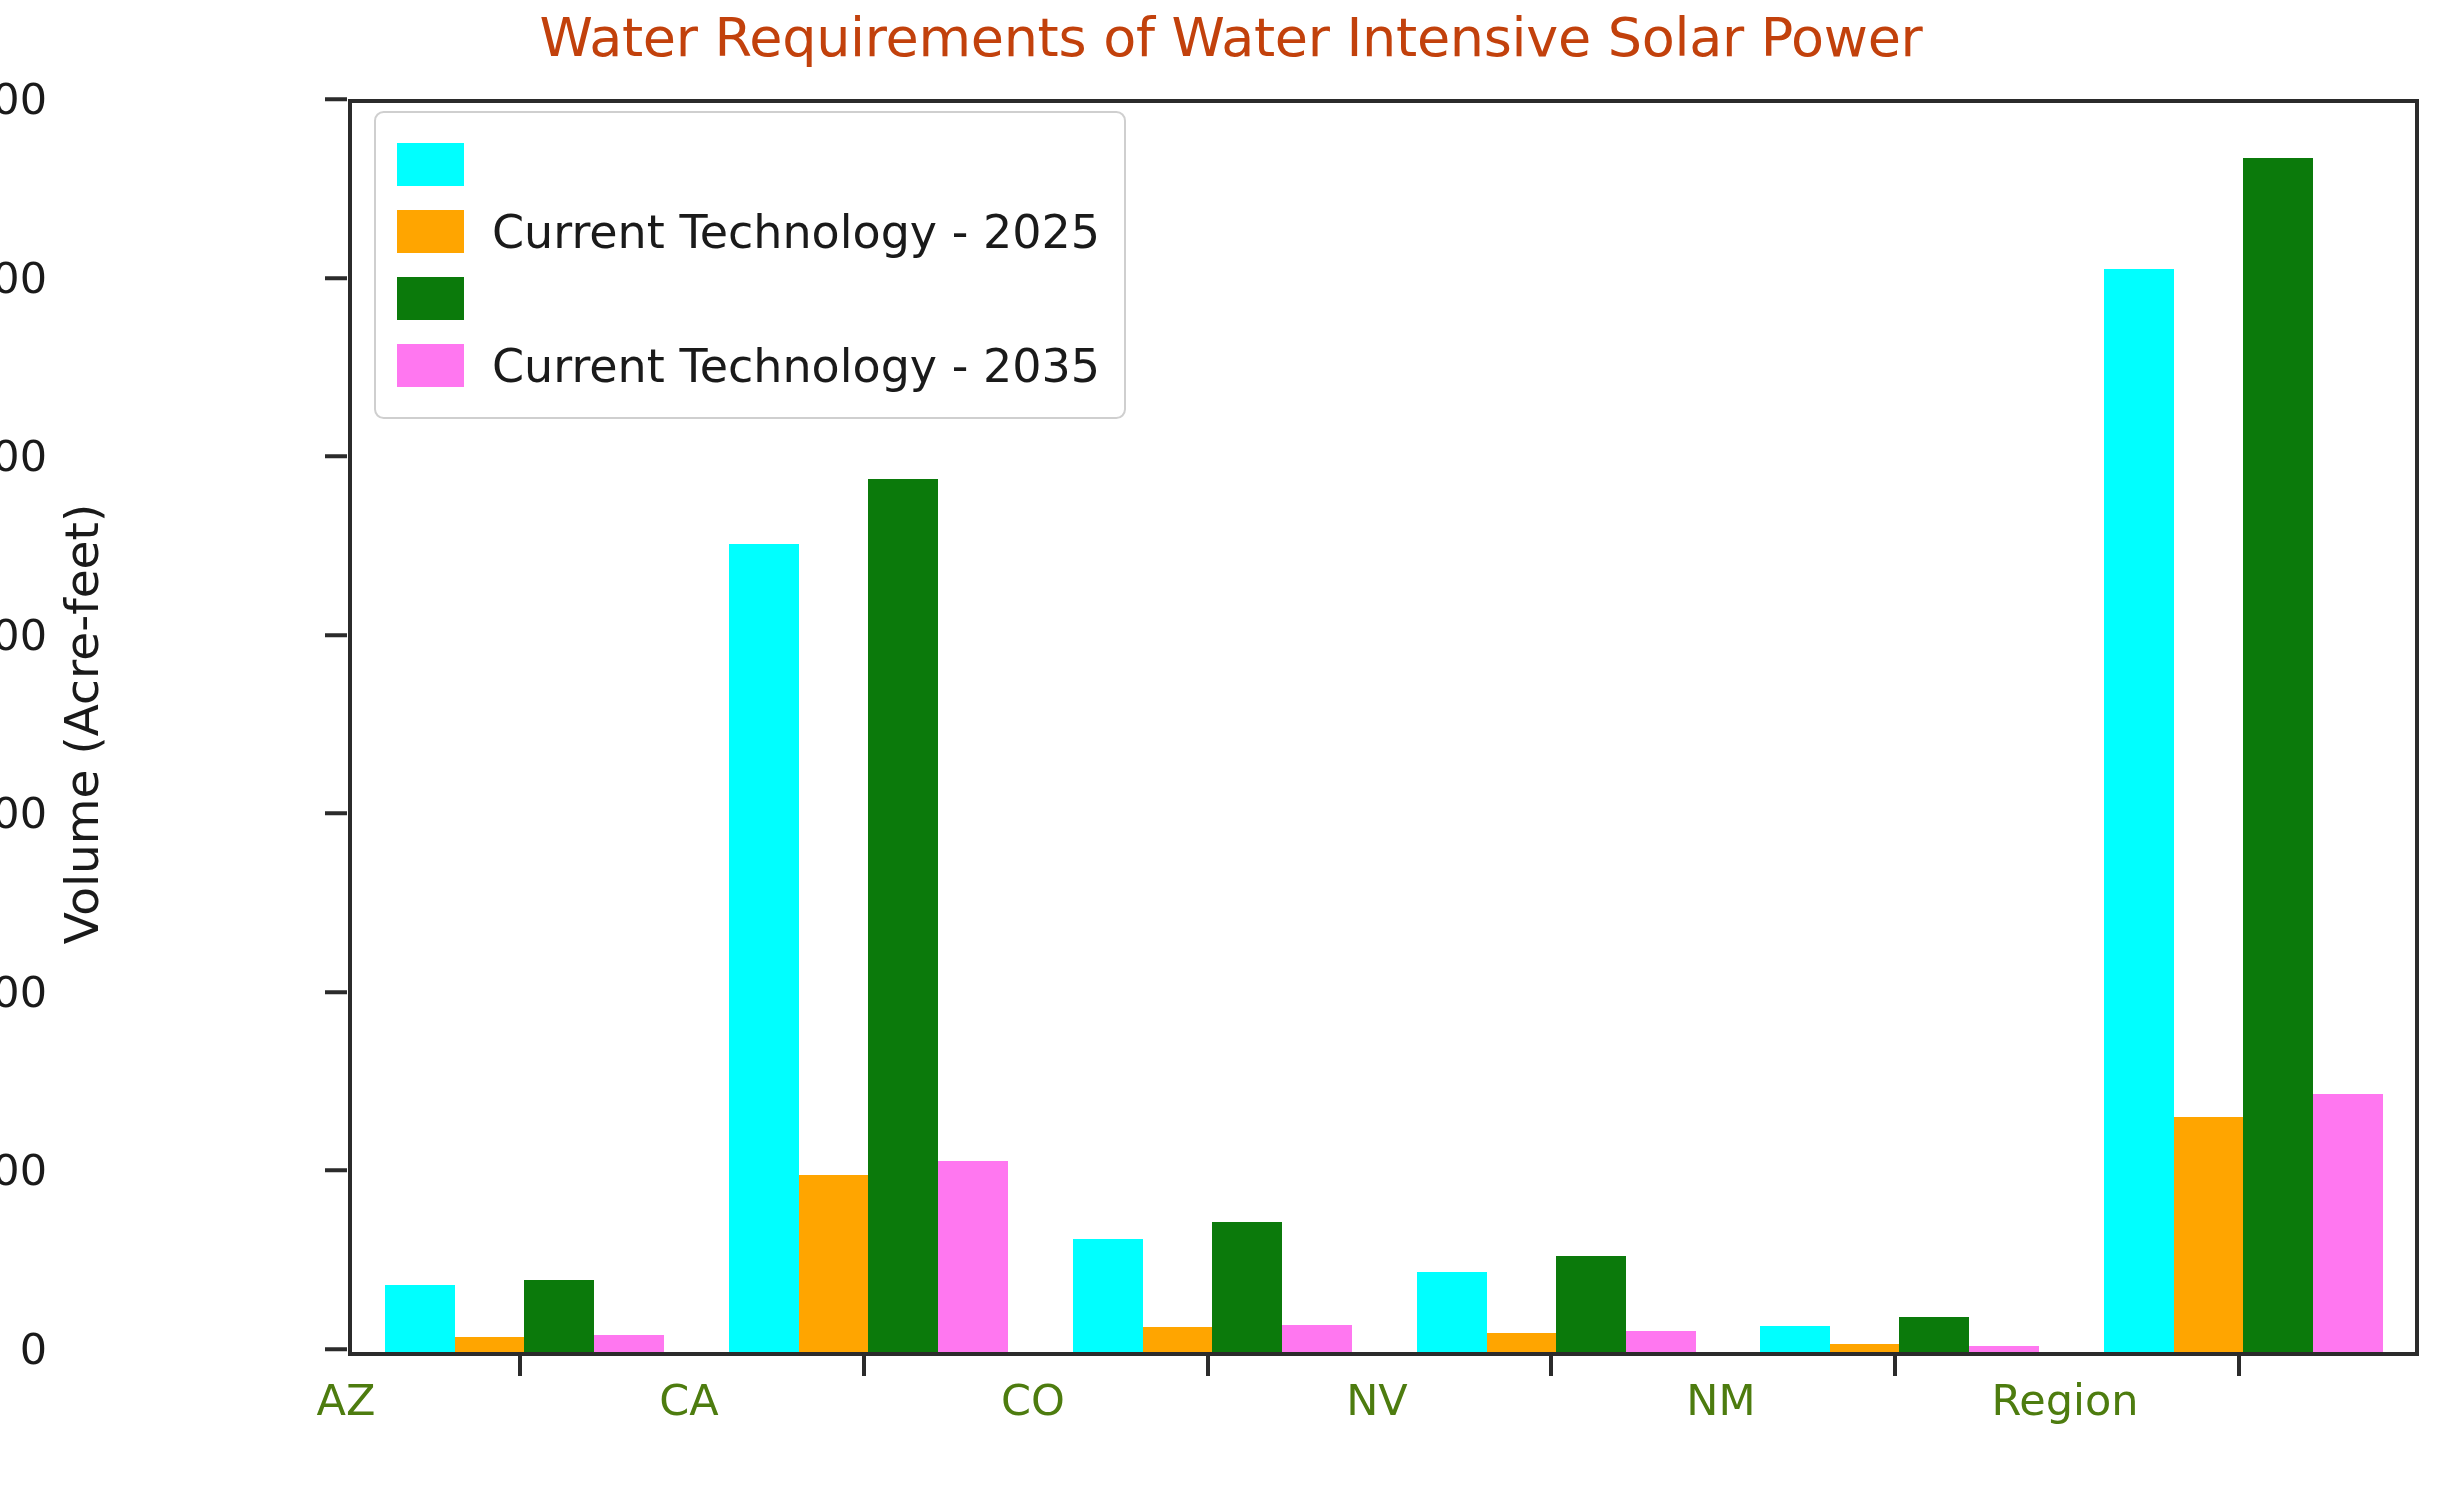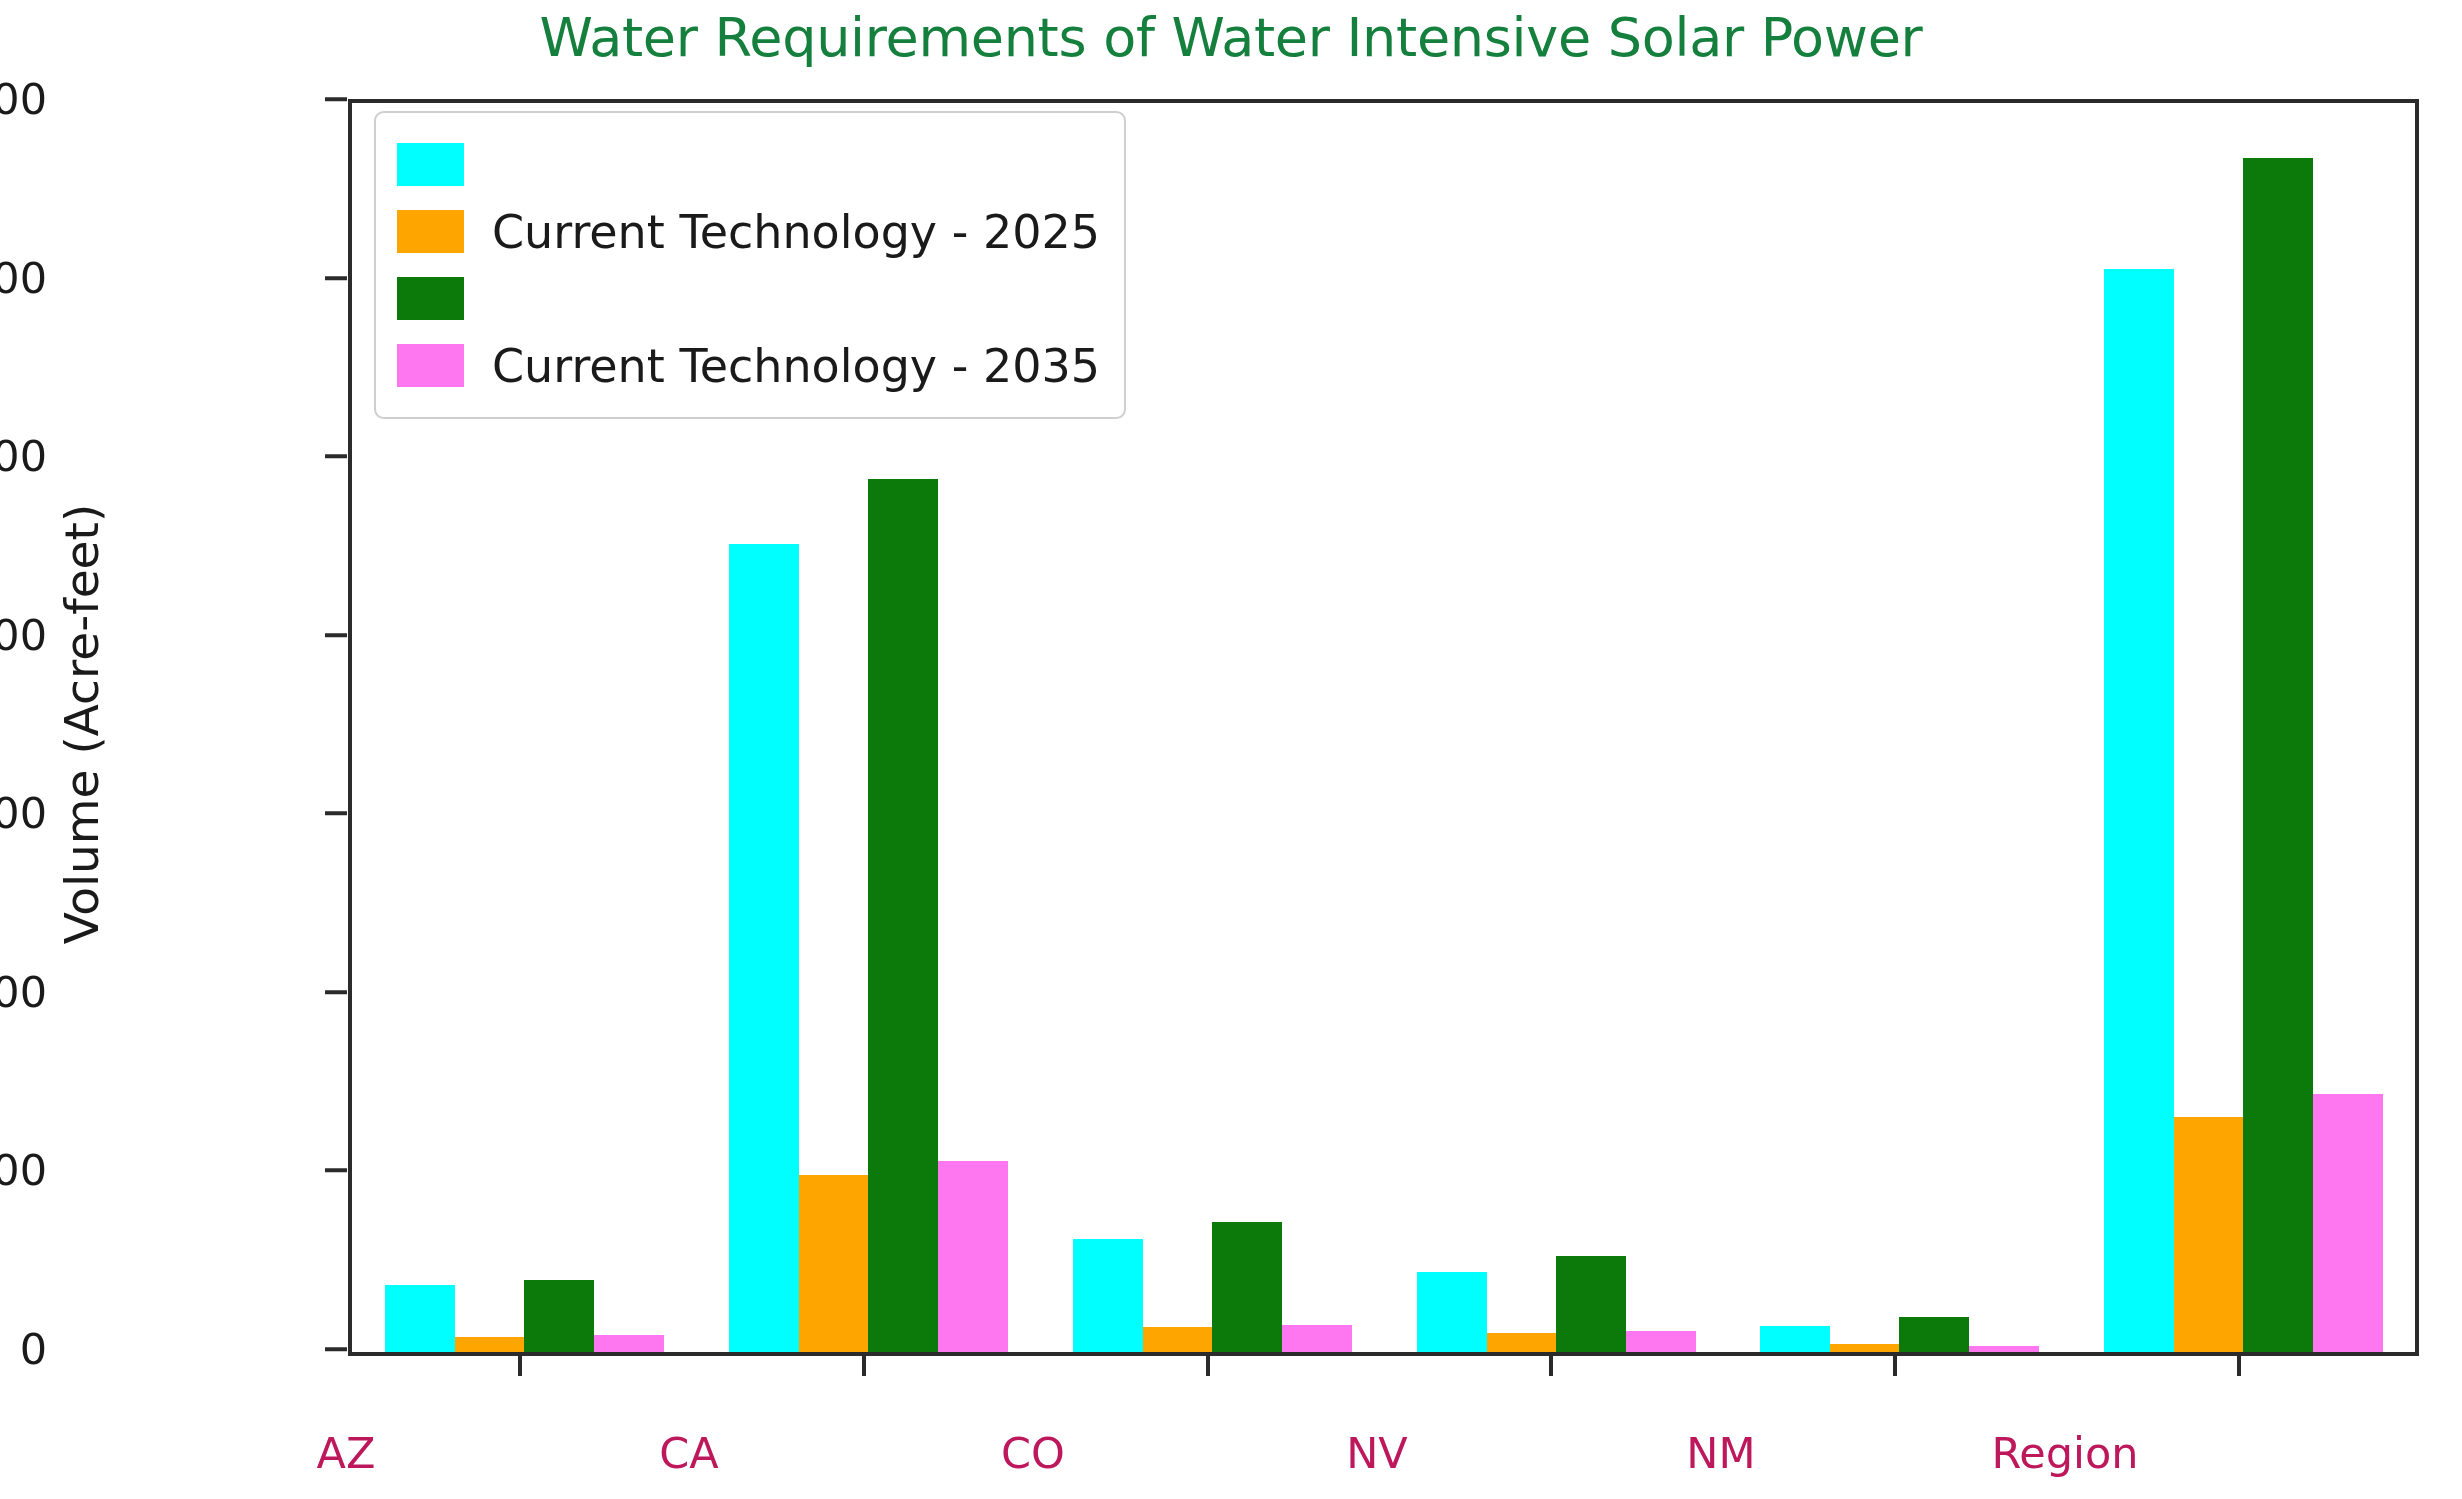--- a/index.html
+++ b/index.html
@@ -18,21 +18,21 @@
 
   
   #chart-title {
     position: absolute;
     left: 0;
     top: 5.6px;
     width: 2462px;
     text-align: center;
     font-size: 54px;
     font-weight: 400;
-    color: #15803d;
+    color: #c2410c;
     letter-spacing: -0.3px;
   }
 
   
   
   #plot-area {
     position: absolute;
     left: 348px;
     top: 99px;
     width: 2063px;
@@ -82,23 +82,23 @@
     left: 325px;
     width: 22px;
     height: 3.5px;
     background: #2b2b2b;
     transform: translateY(-50%);
   }
 
   
   .xtick-label {
     position: absolute;
-    top: 1428px;
+    top: 1375px;
     font-size: 43px;
-    color: #be185d;
+    color: #4d7c0f;
     text-align: center;
     white-space: nowrap;
     transform: translateX(-50%);
     width: 348px;
     margin-left: -174px;
   }
   .xtick-mark {
     position: absolute;
     top: 1354px;
     width: 3.5px;

